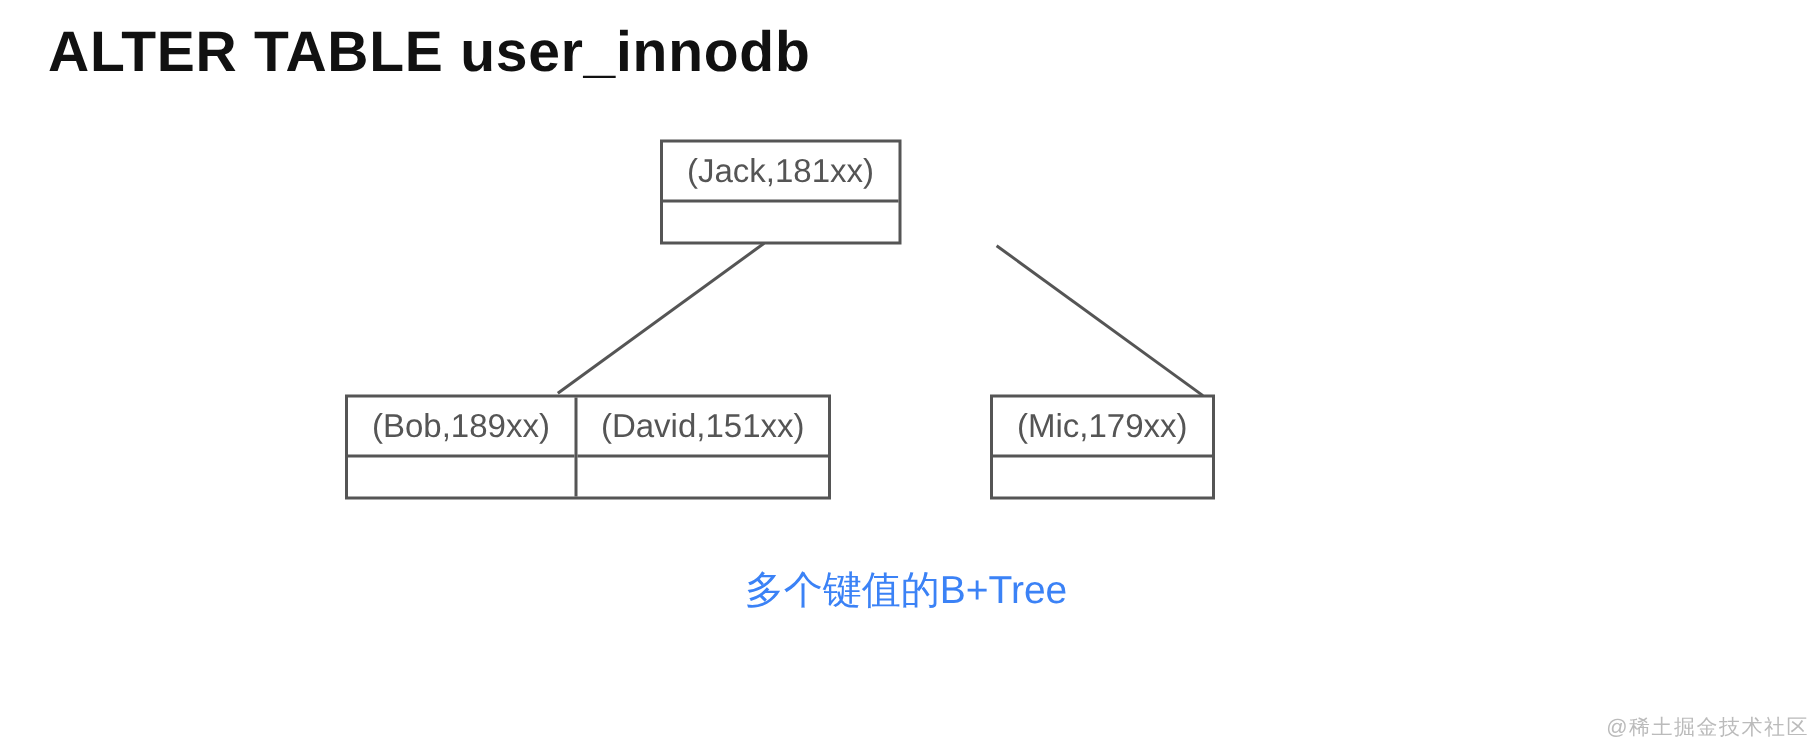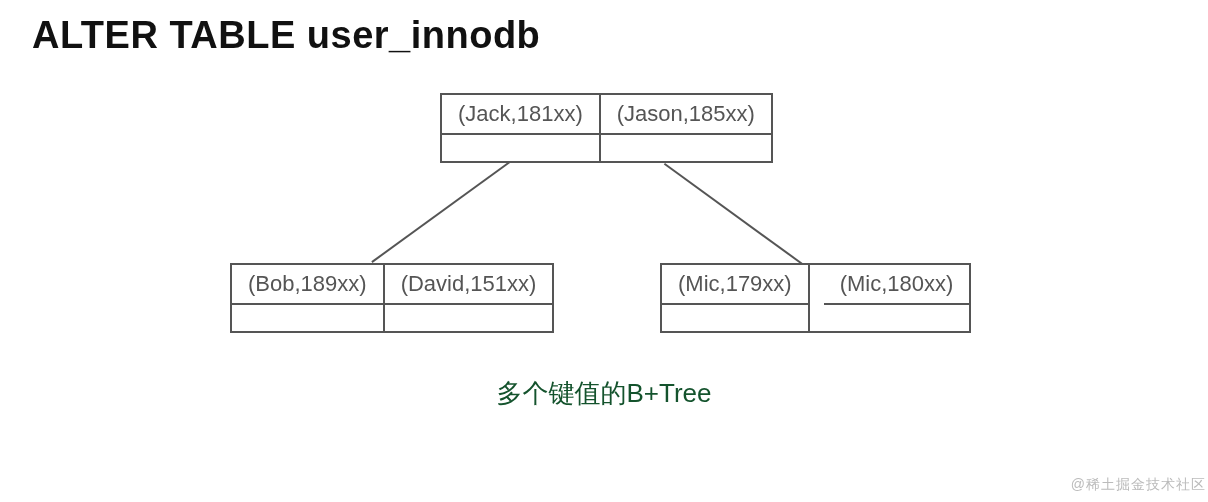--- a/index.html
+++ b/index.html
@@ -53,21 +53,21 @@
   
   .edge {
     position: absolute;
     background: #555;
     height: 2px;
     transform-origin: 0 0;
   }
   .caption {
     position: absolute;
     font-size: 26px;
-    color: #14532d;
+    color: #3b82f6;
     left: 50%;
     transform: translateX(-50%);
     bottom: 22px;
   }
   .watermark {
     position: absolute;
     right: 2px;
     bottom: 8px;
     font-size: 14px;
     color: #bbb;
@@ -81,46 +81,38 @@
   <div>ALTER TABLE user_innodb</div>
 </div>
 
 <div class="diagram-area">
 
   <div class="node" style="left:440px; top:20px;">
     <div class="cell">
       <div class="key">(Jack,181xx)</div>
       <div class="slot"></div>
     </div>
-    <div class="cell">
-      <div class="key">(Jason,185xx)</div>
-      <div class="slot"></div>
-    </div>
   </div>
 
   <div class="node" style="left:230px; top:190px;">
     <div class="cell">
       <div class="key">(Bob,189xx)</div>
       <div class="slot"></div>
     </div>
     <div class="cell">
       <div class="key">(David,151xx)</div>
       <div class="slot"></div>
     </div>
   </div>
 
   <div class="node" style="left:660px; top:190px;gap:14px;">
     <div class="cell">
       <div class="key">(Mic,179xx)</div>
       <div class="slot"></div>
     </div>
-    <div class="cell">
-      <div class="key">(Mic,180xx)</div>
-      <div class="slot"></div>
-    </div>
   </div>
 
   <div class="edge" style="left:510px; top:90px; width:170px; transform:rotate(144deg);"></div>
 
   <div class="edge" style="left:665px; top:90px; width:170px; transform:rotate(36deg);"></div>
 
   <div class="caption">多个键值的B+Tree</div>
 </div>
 
 <div class="watermark">@稀土掘金技术社区</div>

